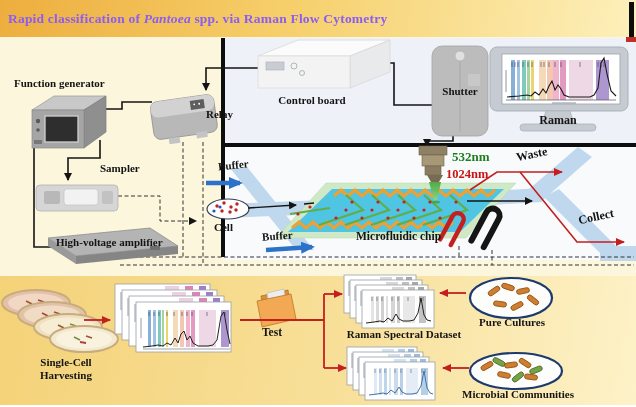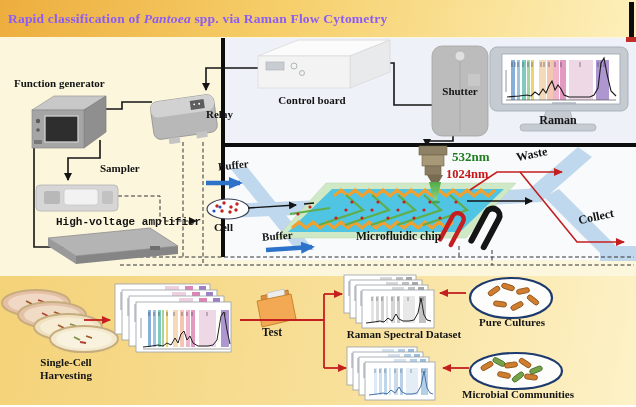--- a/index.html
+++ b/index.html
@@ -474,21 +474,21 @@
         <rect x="-6.5" y="-2.5" width="13" height="5" rx="2.5" fill="#cf7d2e" stroke="#8a4c12" transform="translate(531,377) rotate(8)"></rect>
       </g>
     </g>
   </svg>
 
   <div class="ttl"><span>Rapid classification of </span><i>Pantoea</i><span> spp. via Raman Flow Cytometry</span></div>
 
   <div class="lbl" style="left:14px;top:77px;width:130px;">Function generator</div>
   <div class="lbl" style="left:206px;top:108px;width:50px;">Relay</div>
   <div class="lbl" style="left:86px;top:162px;width:60px;margin-left:14px;">Sampler</div>
-  <div class="lbl" style="left:56px;top:216px;width:165px;font-family:Liberation Mono, monospace;">High-voltage amplifier</div>
+  <div class="lbl" style="left:56px;top:236px;width:165px;">High-voltage amplifier</div>
   <div class="lbl ctr" style="left:264px;top:94px;width:96px;">Control board</div>
   <div class="lbl ctr" style="left:432px;top:85px;width:56px;">Shutter</div>
   <div class="lbl ctr" style="left:520px;top:114px;width:76px;font-size:12px;">Raman</div>
   <div class="lbl" style="left:218px;top:158px;width:48px;transform:rotate(-6deg);">Buffer</div>
   <div class="lbl" style="left:214px;top:221px;width:40px;">Cell</div>
   <div class="lbl" style="left:262px;top:229px;width:52px;transform:rotate(-4deg);">Buffer</div>
   <div class="lbl" style="left:356px;top:230px;width:116px;font-size:11.5px;">Microfluidic chip</div>
   <div class="lbl green" style="left:452px;top:150px;width:52px;">532nm</div>
   <div class="lbl red" style="left:446px;top:167px;width:62px;">1024nm</div>
   <div class="lbl" style="left:516px;top:146px;width:52px;font-size:12px;transform:rotate(-12deg);">Waste</div>

